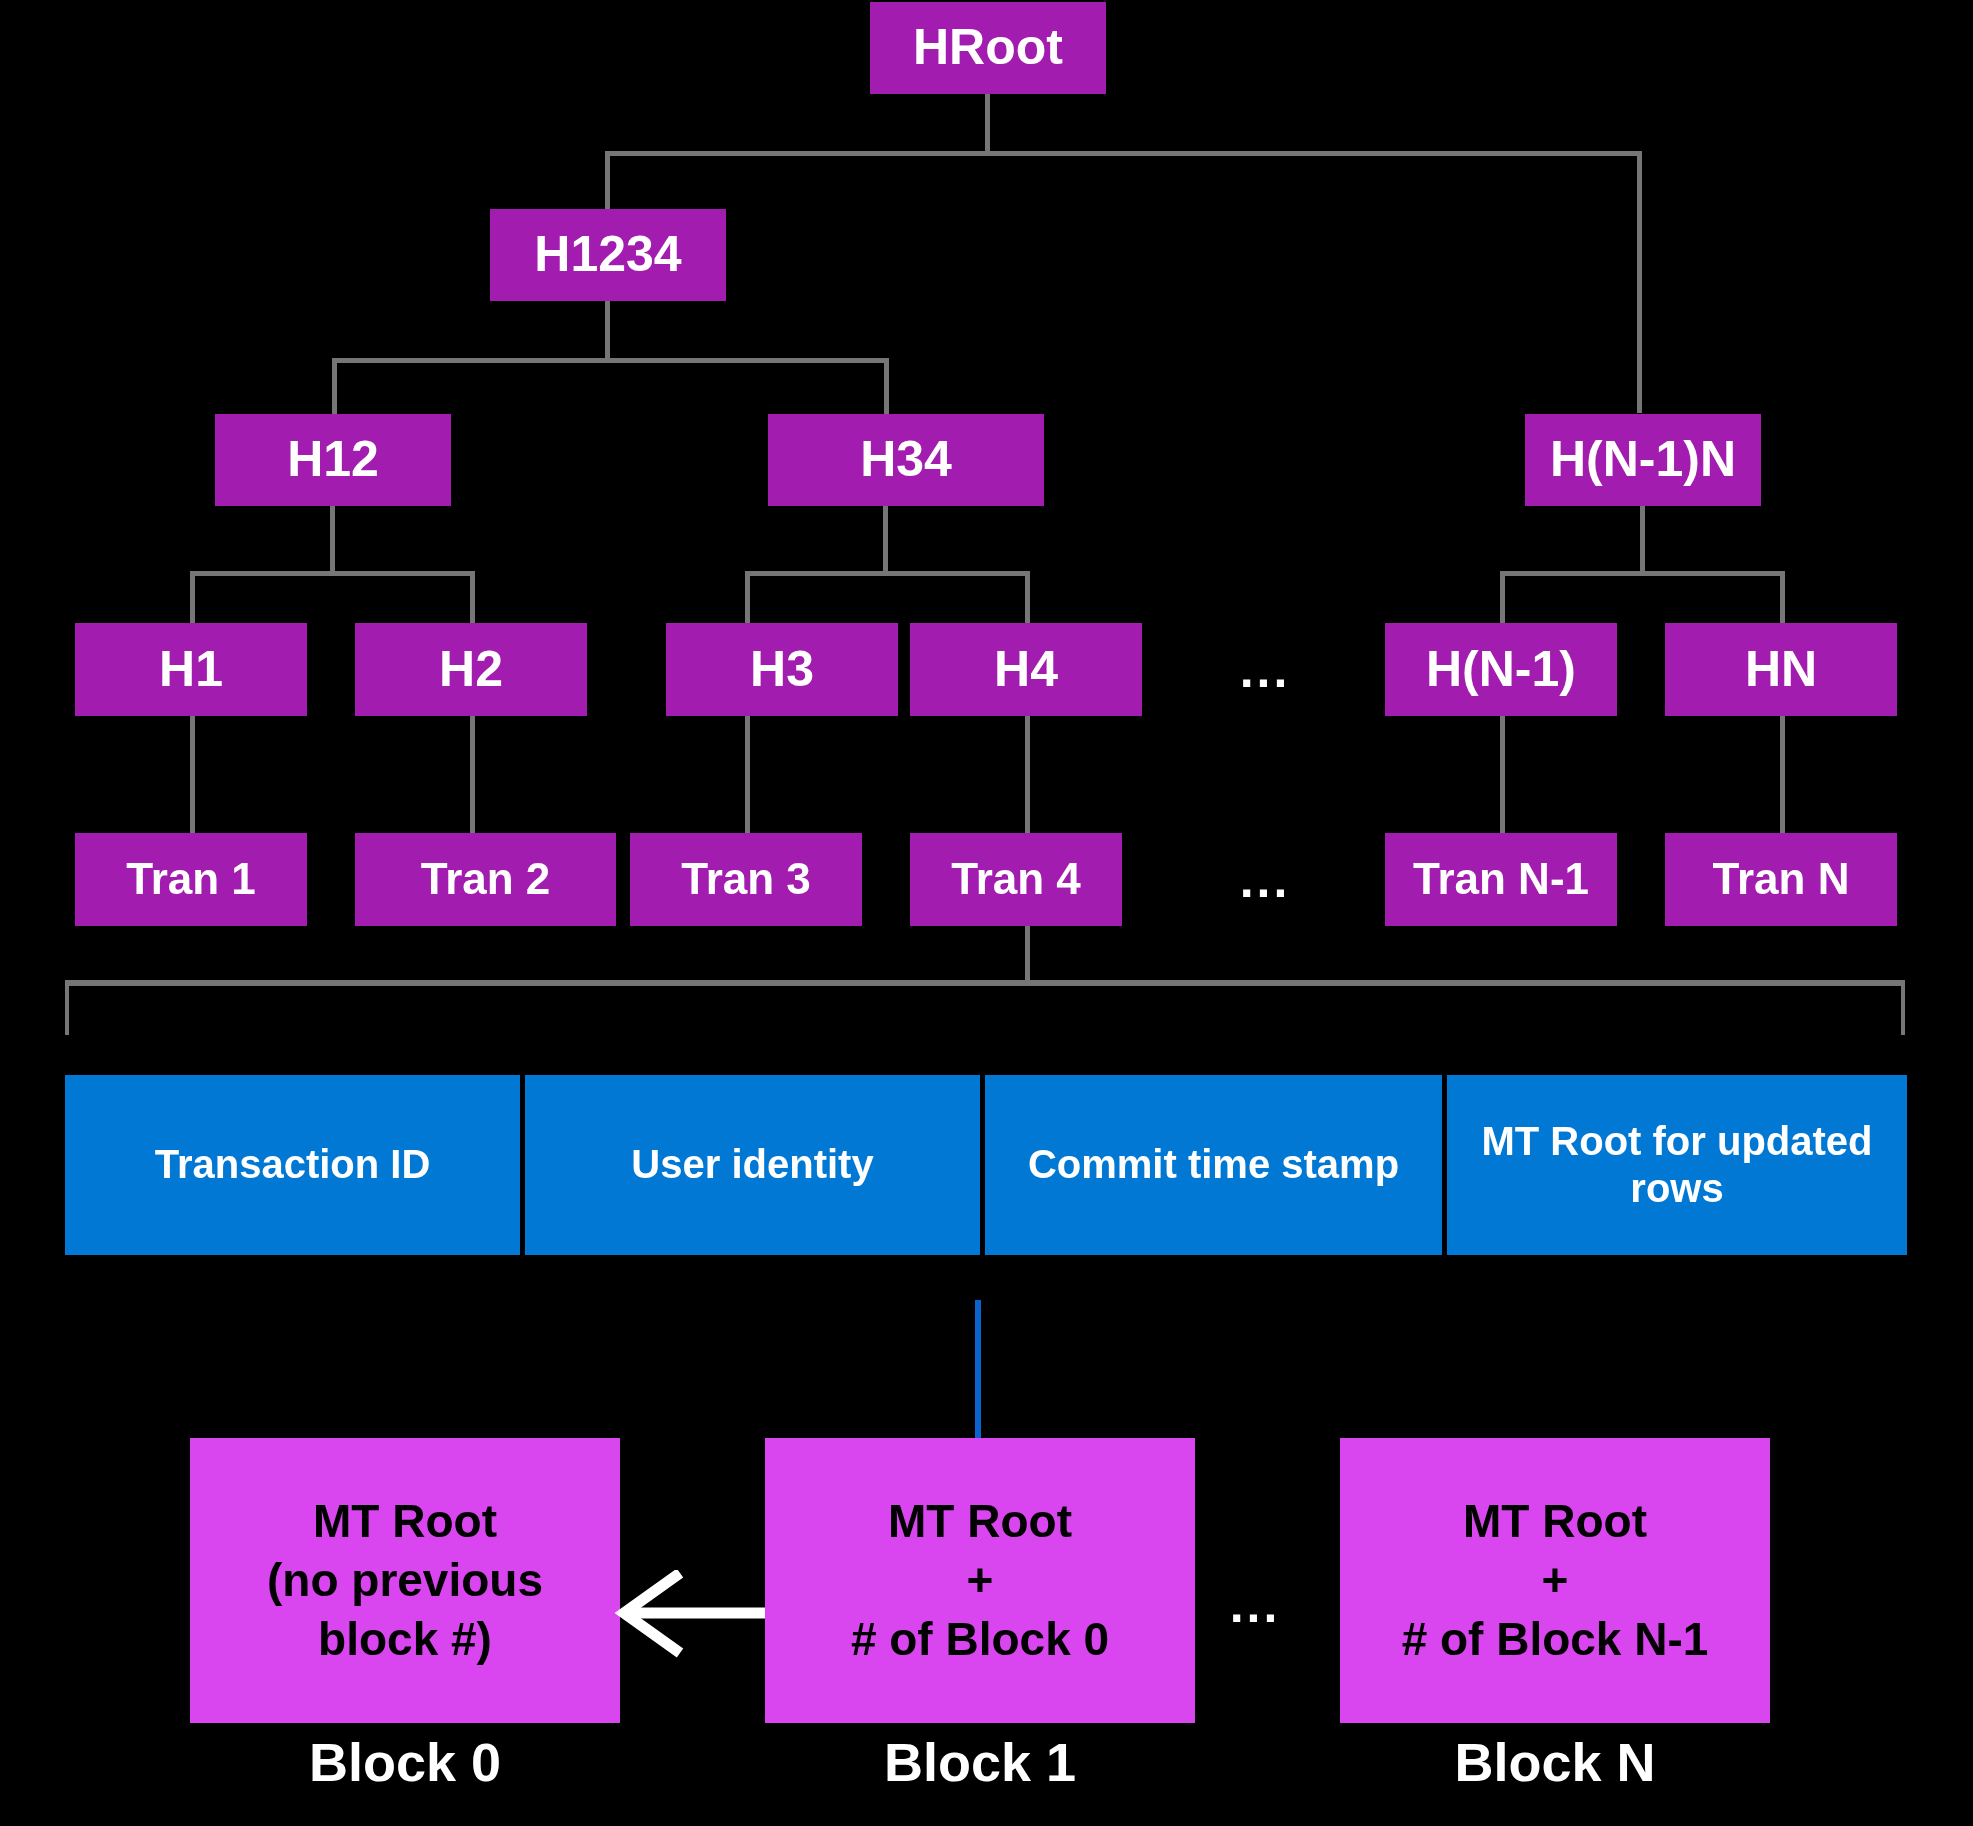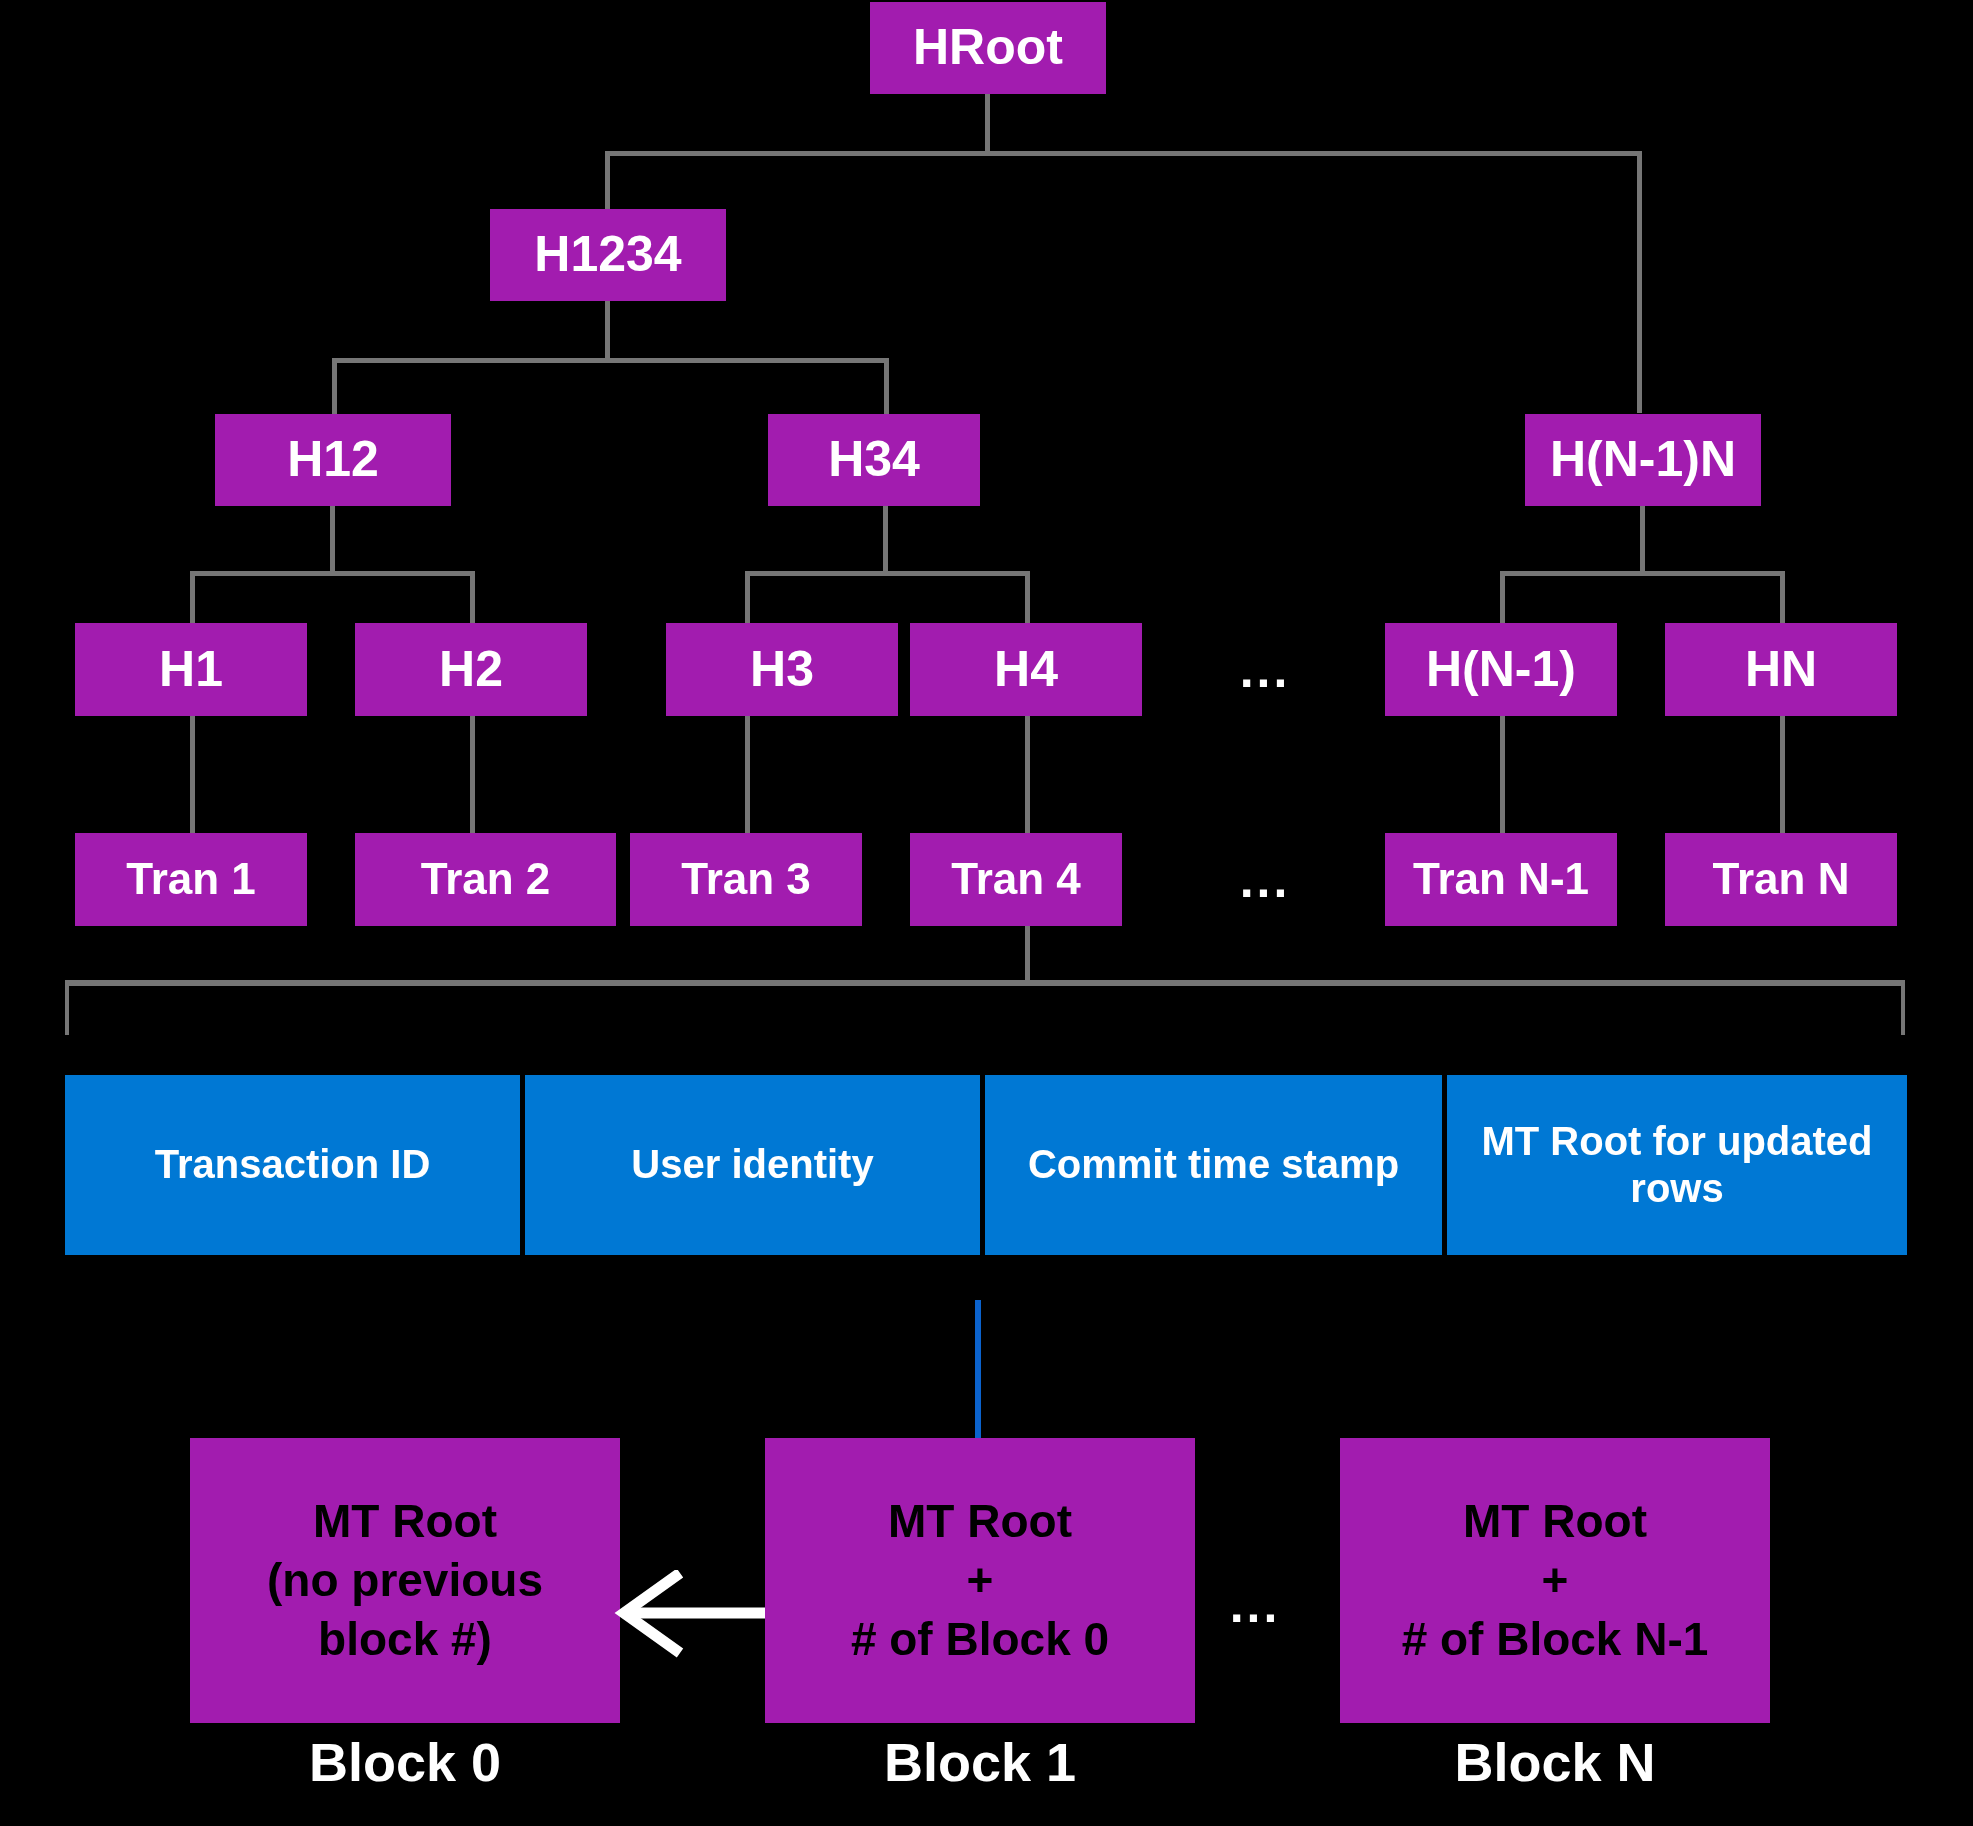--- a/index.html
+++ b/index.html
@@ -66,21 +66,21 @@
     justify-content: center;
     text-align: center;
     line-height: 1.18;
     box-sizing: border-box;
     border-right: 5px solid #000000;
     padding: 0 10px;
   }
   .txcell:last-child { border-right: none; }
   .blockbox {
     position: absolute;
-    background: #a21caf;
+    background: #d946ef;
     color: #000000;
     display: flex;
     align-items: center;
     justify-content: center;
     text-align: center;
     font-size: 46px;
     font-weight: bold;
     line-height: 1.28;
     box-sizing: border-box;
     padding: 0 8px;
@@ -124,21 +124,21 @@
 
   <div class="conn vline" style="left:605px; top:301px; width:5px; height:57px;"></div>
 
   <div class="conn hline" style="left:332px; top:358px; width:557px; height:5px;"></div>
   <div class="conn vline" style="left:332px; top:358px; width:5px; height:56px;"></div>
   <div class="conn vline" style="left:884px; top:358px; width:5px; height:56px;"></div>
 
   <div class="node hnode" style="left:215px; top:414px; width:236px; height:92px;">
     <span>H12</span>
   </div>
-  <div class="node hnode" style="left:768px; top:414px; width:212px; height:92px;">
+  <div class="node hnode" style="left:768px; top:414px; width:276px; height:92px;">
     <span>H34</span>
   </div>
   <div class="node hnode" style="left:1525px; top:414px; width:236px; height:92px;">
     <span>H(N-1)N</span>
   </div>
 
   <div class="conn vline" style="left:330px; top:506px; width:5px; height:65px;"></div>
   <div class="conn hline" style="left:190px; top:571px; width:285px; height:5px;"></div>
   <div class="conn vline" style="left:190px; top:571px; width:5px; height:52px;"></div>
   <div class="conn vline" style="left:470px; top:571px; width:5px; height:52px;"></div>

